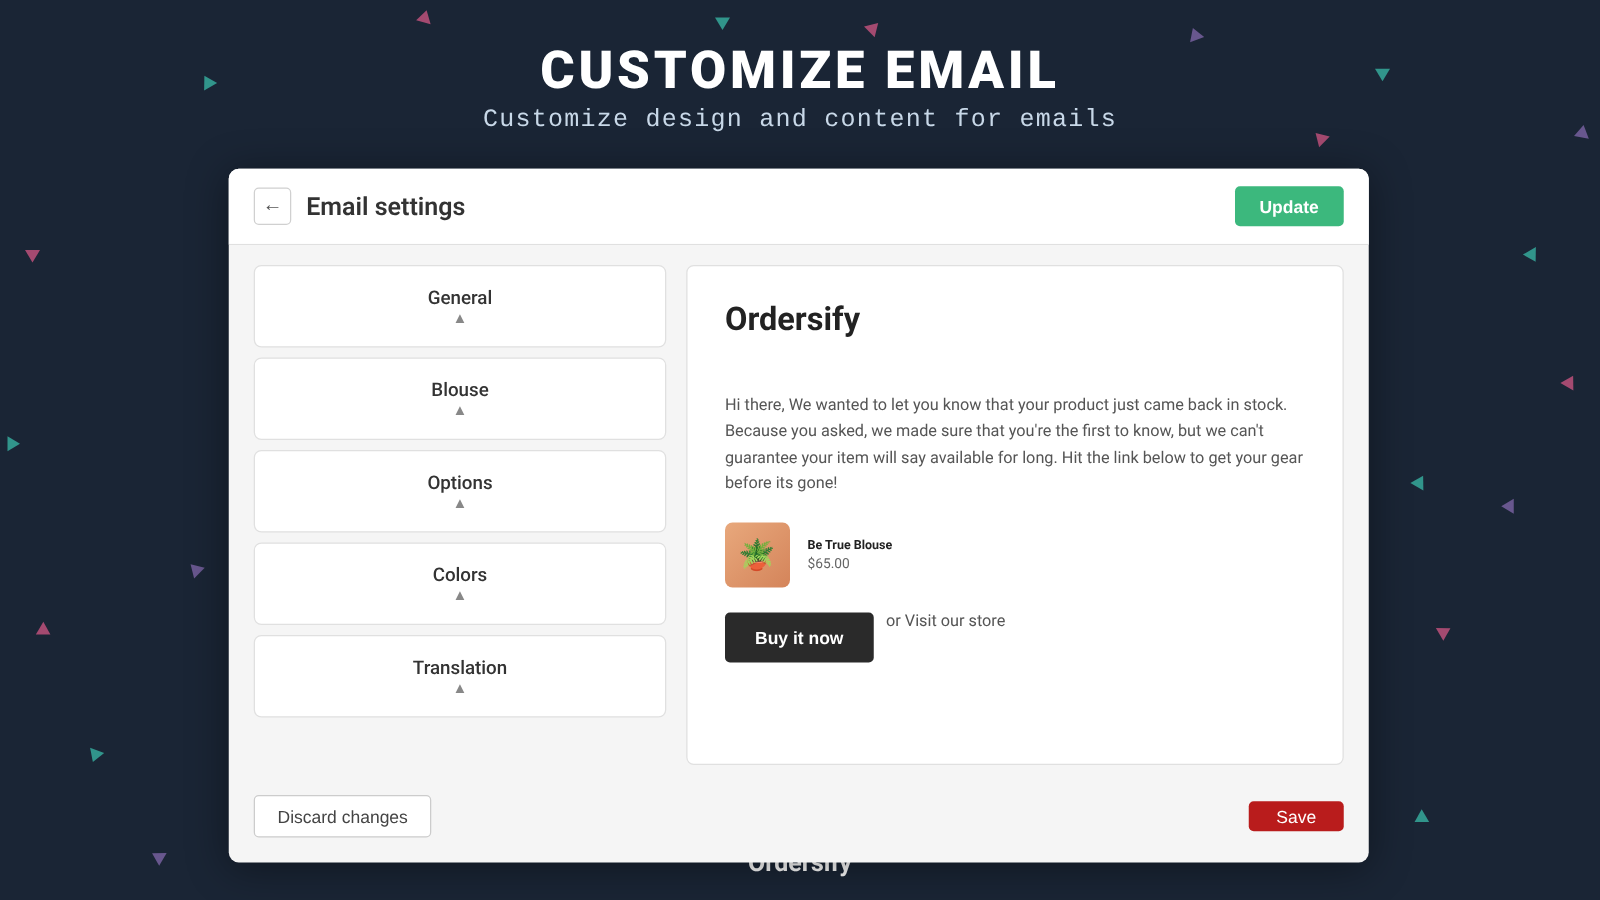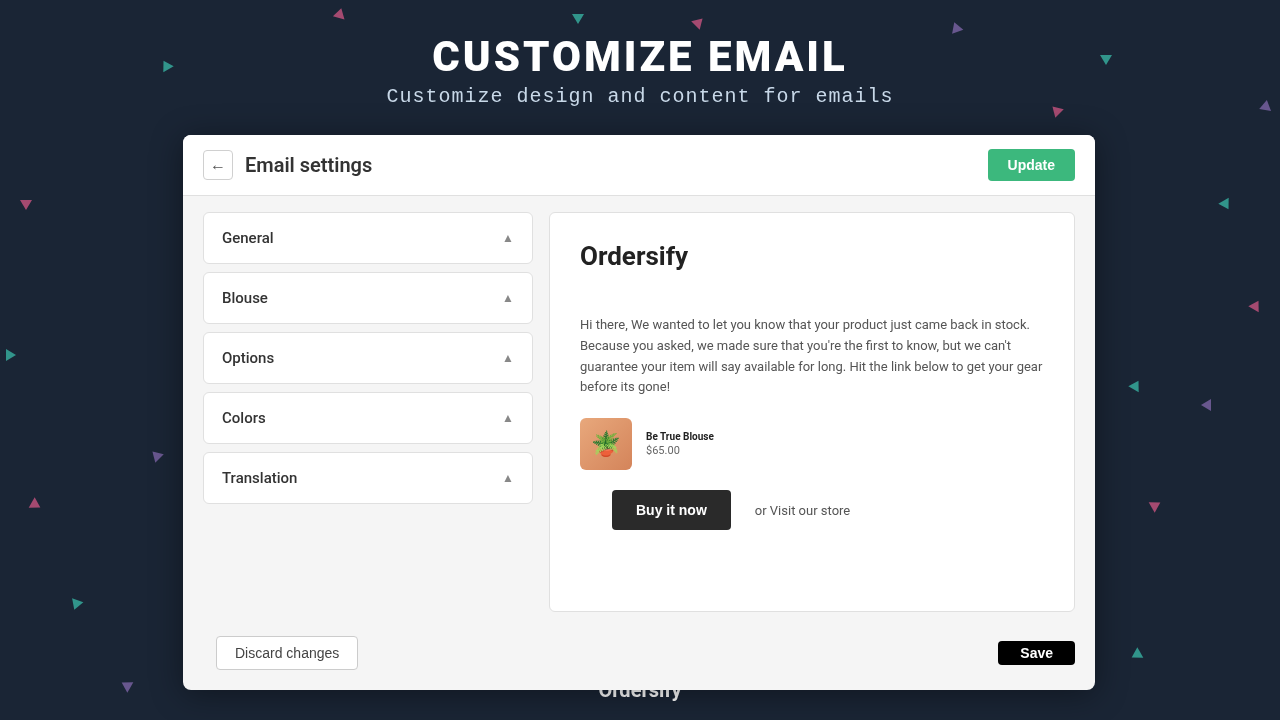--- a/index.html
+++ b/index.html
@@ -126,20 +126,21 @@
     }
     .sidebar-item {
       background: #ffffff;
       border: 1px solid #e0e0e0;
       border-radius: 6px;
       padding: 16px 18px;
       display: flex;
       align-items: center;
       justify-content: space-between;
       cursor: pointer;
+      flex-direction: column;
     }
     .sidebar-item-label {
       font-size: 15px;
       font-weight: 500;
       color: #333;
     }
     .chevron-icon {
       font-size: 12px;
       color: #888;
     }
@@ -188,24 +189,22 @@
       font-weight: 700;
       color: #222;
     }
     .product-info-price {
       font-size: 11px;
       color: #666;
       margin-top: 2px;
     }
     .cta-row {
       display: flex;
-      align-items: center;
-      gap: 24px;
+      gap: 10px;
       margin-bottom: 28px;
-      margin-left: 32px;
     }
     .buy-btn {
       background: #2a2a2a;
       color: #fff;
       border: none;
       border-radius: 4px;
       padding: 12px 24px;
       font-size: 14px;
       font-weight: 600;
       cursor: pointer;
@@ -220,39 +219,38 @@
       margin-top: 10px;
     }
 
     
     .modal-footer {
       display: flex;
       justify-content: space-between;
       align-items: center;
       padding: 0 20px;
       margin-top: 8px;
-      margin-left: 13px;
     }
     .discard-btn {
       background: #fff;
       border: 1px solid #ccc;
       border-radius: 4px;
       padding: 8px 18px;
       font-size: 14px;
       color: #444;
       cursor: pointer;
     }
     .save-btn {
-      background: #000000;
+      background: #b91c1c;
       color: #fff;
       border: none;
       border-radius: 4px;
       padding: 4px 22px;
       font-size: 14px;
-      font-weight: 700;
+      font-weight: 400;
       cursor: pointer;
     }
 
     
     .page-footer {
       position: absolute;
       bottom: 18px;
       width: 100%;
       text-align: center;
       font-size: 20px;

